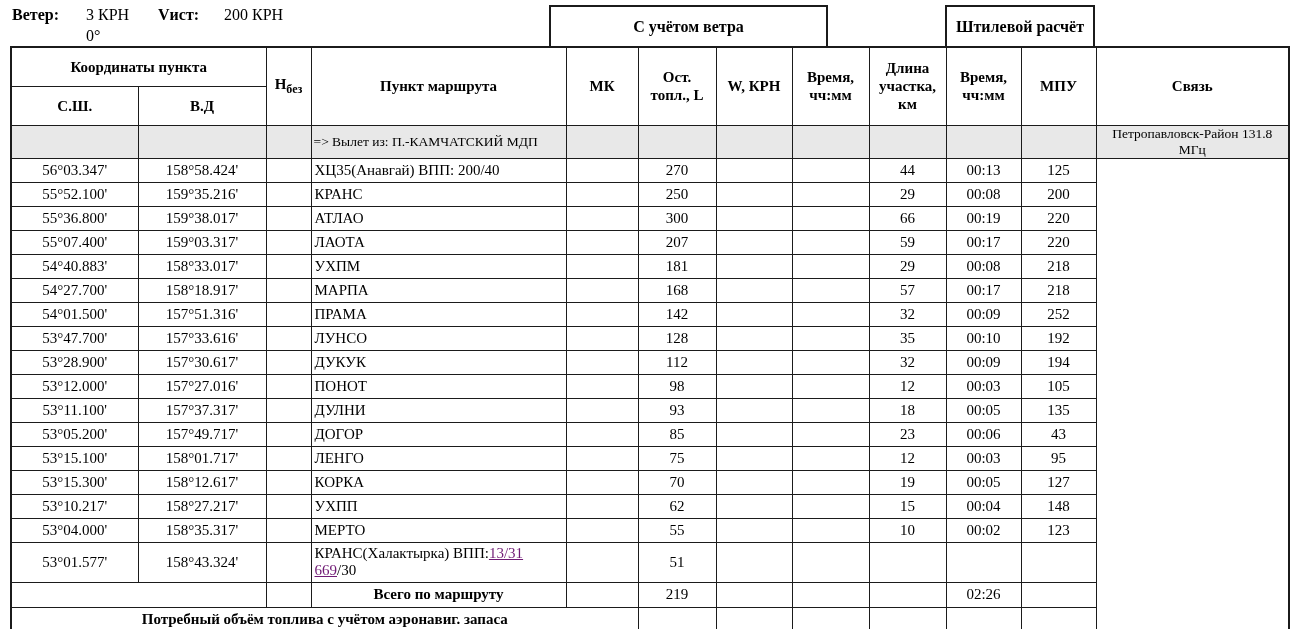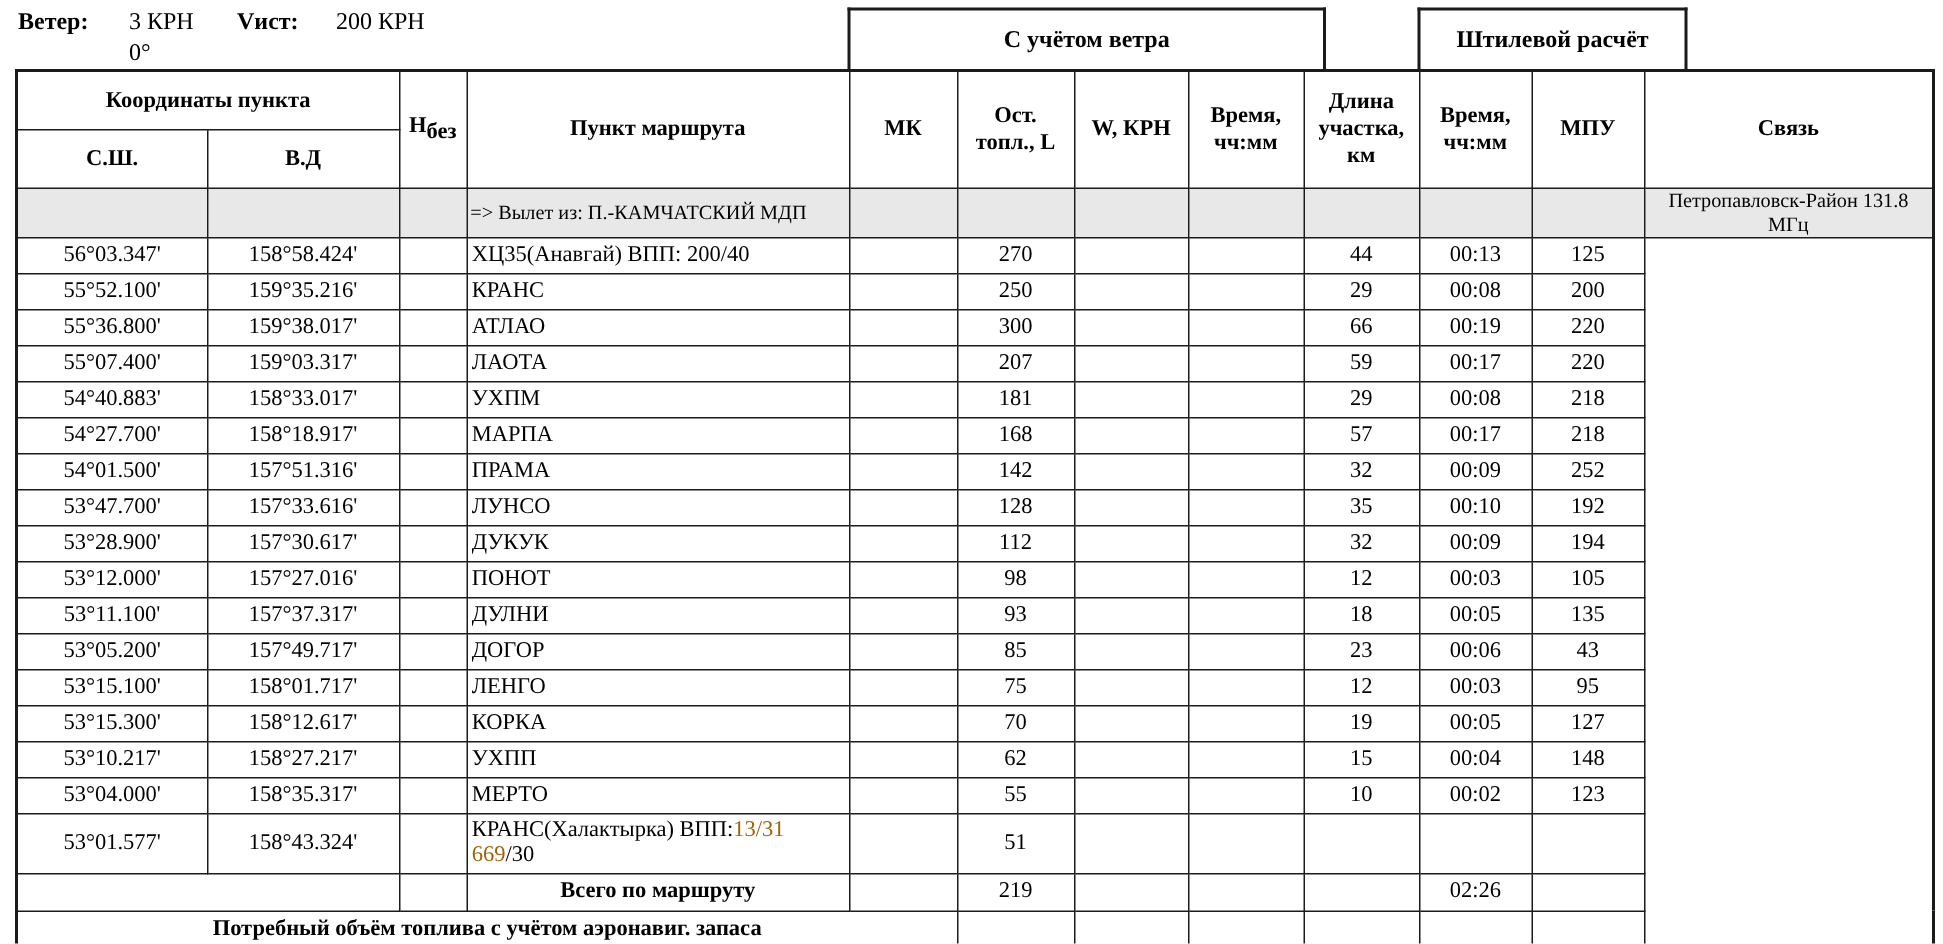--- a/index.html
+++ b/index.html
@@ -5,41 +5,41 @@
   html,body { margin:0; padding:0; background:#ffffff; }
   body { width:1295px; height:629px; font-family:"Liberation Serif", serif; color:#000; }
   .wrap { position:relative; width:1295px; height:629px; overflow:hidden; }
 
   .toplabel { position:absolute; font-size:16px; white-space:nowrap; }
   .b { font-weight:bold; }
 
   .groupbox { position:absolute; top:5px; height:41px; border:2px solid #1b1b1b; border-bottom:none;
               box-sizing:border-box; display:flex; align-items:center; justify-content:center;
               font-weight:bold; font-size:16px; background:#fff; }
-  #box-wind { left:565px; width:319px; }
-  #box-calm { left:945px; width:180px; }
+  #box-wind { left:549px; width:279px; }
+  #box-calm { left:945px; width:150px; }
 
   table.route { position:absolute; left:10px; top:46px; width:1278px;
                 border-collapse:collapse; table-layout:fixed; font-size:15px;
                 border:2px solid #1b1b1b; }
   td, th { border:1px solid #1b1b1b; padding:0 3px; text-align:center; vertical-align:middle;
            overflow:hidden; box-sizing:border-box; }
   th { font-weight:bold; font-size:15px; line-height:18px; }
   tr.hdr1 th { height:39px; }
   tr.hdr2 th { height:39px; }
   tr.gray td { background:#e8e8e8; font-size:13.5px; height:21px; padding:0 2px; }
   tr.data td { height:24px; }
   tr.tall td { height:40px; }
   tr.total td { height:25px; }
   tr.footer td { height:25px; }
   .pt { text-align:left; }
-  .lnk { color:#a16207; cursor:pointer; }
+  .lnk { color:#701a75; text-decoration:underline; cursor:pointer; }
   .total-label { font-weight:bold; }
   .footer-label { font-weight:bold; text-align:center; }
-  sub { font-size:15px;margin-top:48px; }
+  sub { font-size:12px;margin-top:48px; }
 </style>
 </head>
 <body>
 
 <div class="wrap">
 
   <span class="toplabel b" style="left:12px; top:6px;">Ветер:</span>
   <span class="toplabel" style="left:86px; top:6px;">3 КРН</span>
   <span class="toplabel" style="left:86px; top:27px;">0°</span>
   <span class="toplabel b" style="left:158px; top:6px;">Vист:</span>

